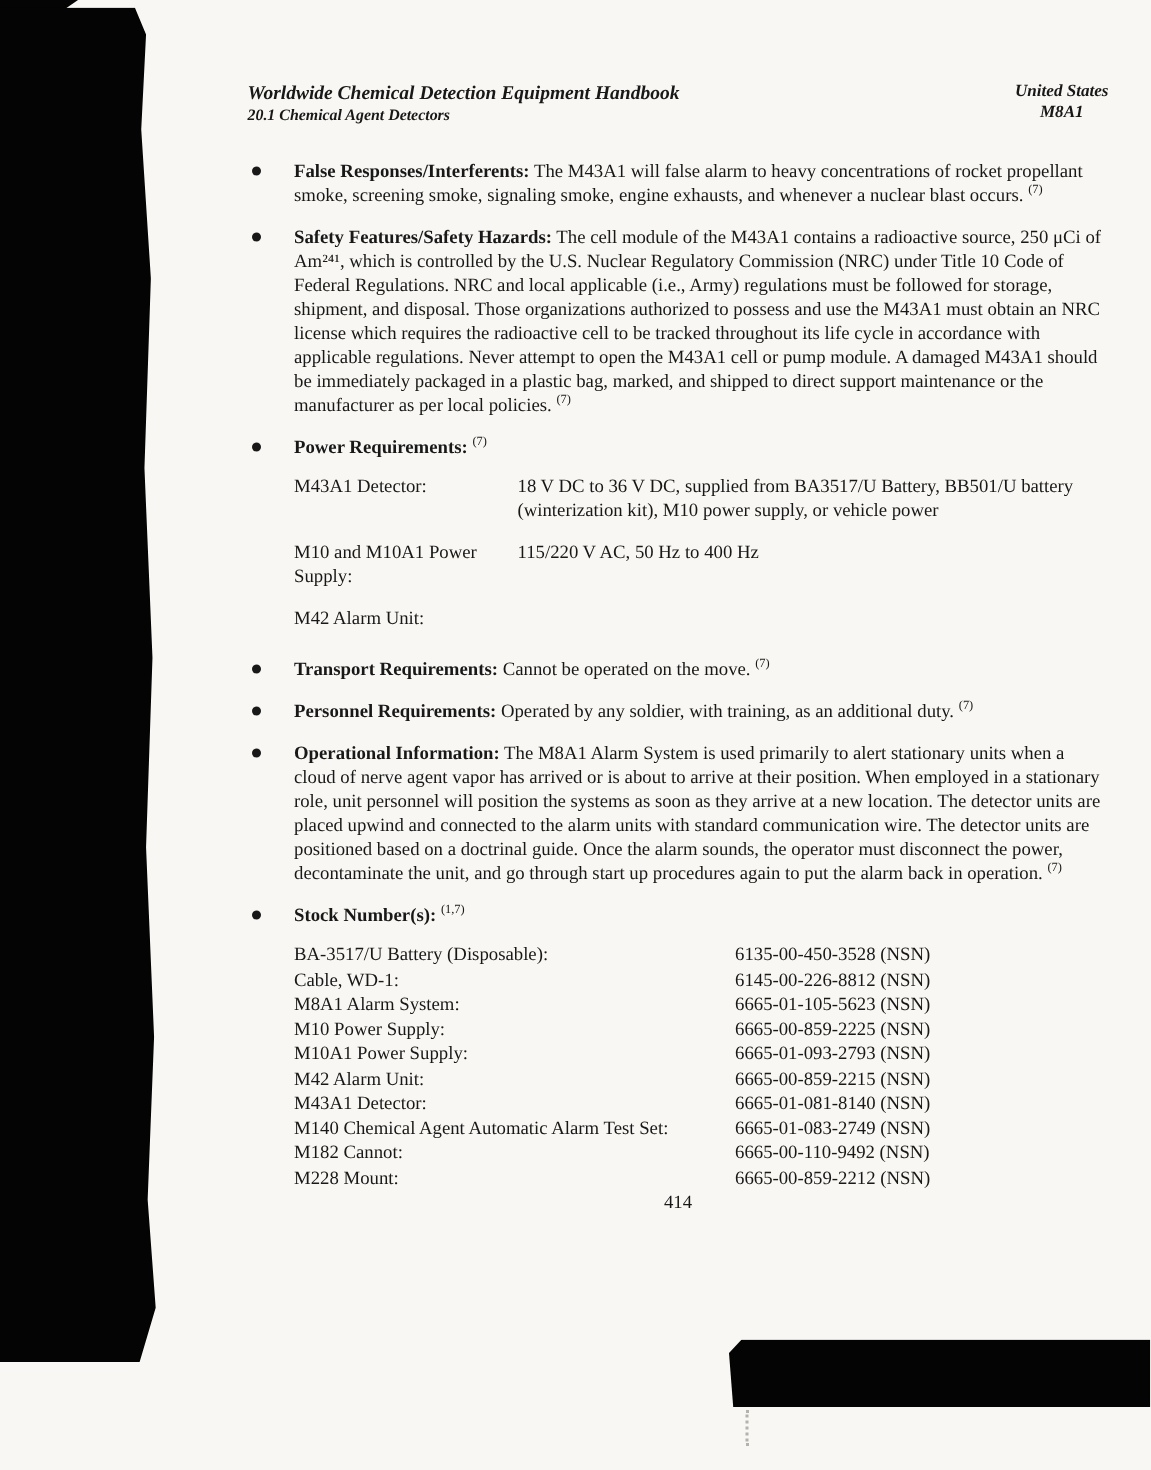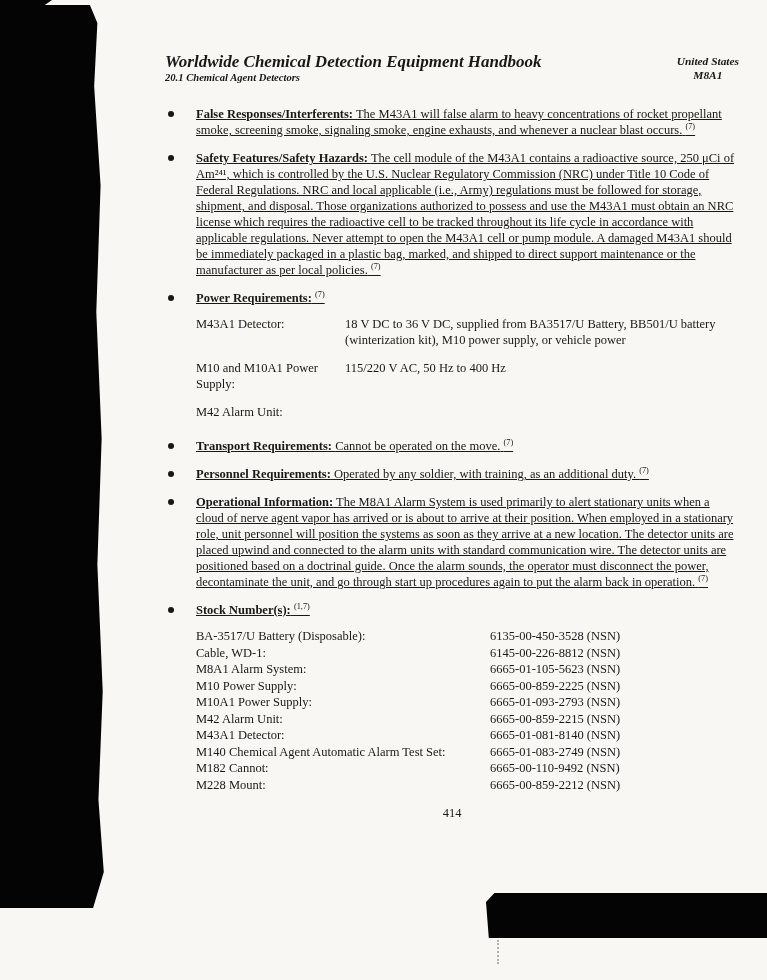--- a/index.html
+++ b/index.html
@@ -34,44 +34,44 @@
   }
 
   
   .content {
     position:absolute; left:165px; top:54px; width:574px;
     font-size:12.5px; line-height:16px;
   }
 
   .header { display:flex; justify-content:space-between; align-items:flex-start; margin-bottom:20px; }
   .h-left { font-style:italic; font-weight:bold; }
-  .h-left .l1 { font-size:17px; }
+  .h-left .l1 { font-size:13px; }
   .h-left .l2 { font-size:10.6px;font-style:italic; }
   .h-right { text-align:center; font-style:italic; font-weight:bold; font-size:11.4px; line-height:14px; }
 
-  .bullet { position:relative; padding-left:31px; margin-bottom:12px;text-decoration:underline; }
+  .bullet { position:relative; padding-left:31px; margin-bottom:12px; }
   .dot {
     position:absolute; left:3px; top:5px; width:6px; height:6px;
     border-radius:50%; background:#181818;
   }
   .blabel { font-weight:bold; }
   sup { font-size:8.3px; vertical-align:super; line-height:0; }
 
   .power-table { margin:10px 0 18px 31px; }
   .prow { display:flex; margin-bottom:12px; }
   .prow:last-child { margin-bottom:0; }
   .plabel { width:149px; padding-right:8px; }
   .pvalue { flex:1; }
 
   .stock-table { margin:10px 0 0 31px; line-height:16.5px; }
   .srow { display:flex; }
   .slabel { width:294px; padding-right:6px; }
   .svalue { flex:1; }
 
-  .page-num { text-align:center; margin-top:12px; font-size:12.5px; }
+  .page-num { text-align:center; font-size:12.5px; }
 </style>
 </head>
 <body>
 
 <div class="corner-tl"></div>
 <div class="band-left"></div>
 <div class="band-bottom"></div>
 <div class="mark-bottom-dots"></div>
 
 <div class="content">

